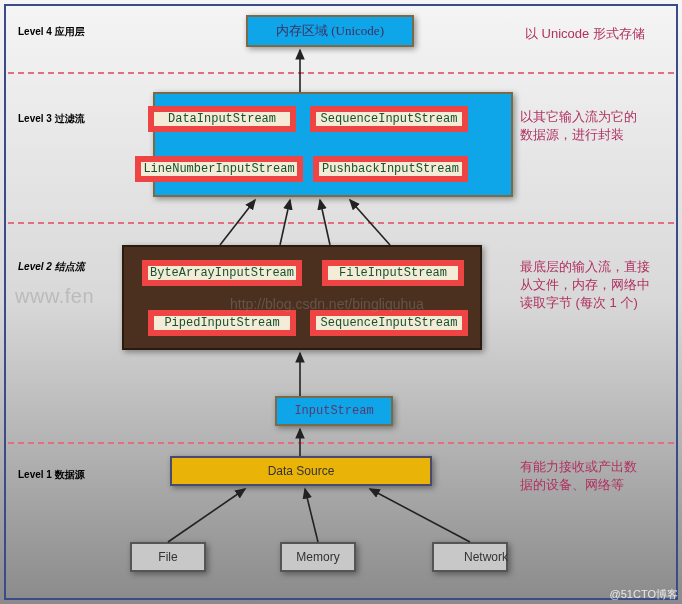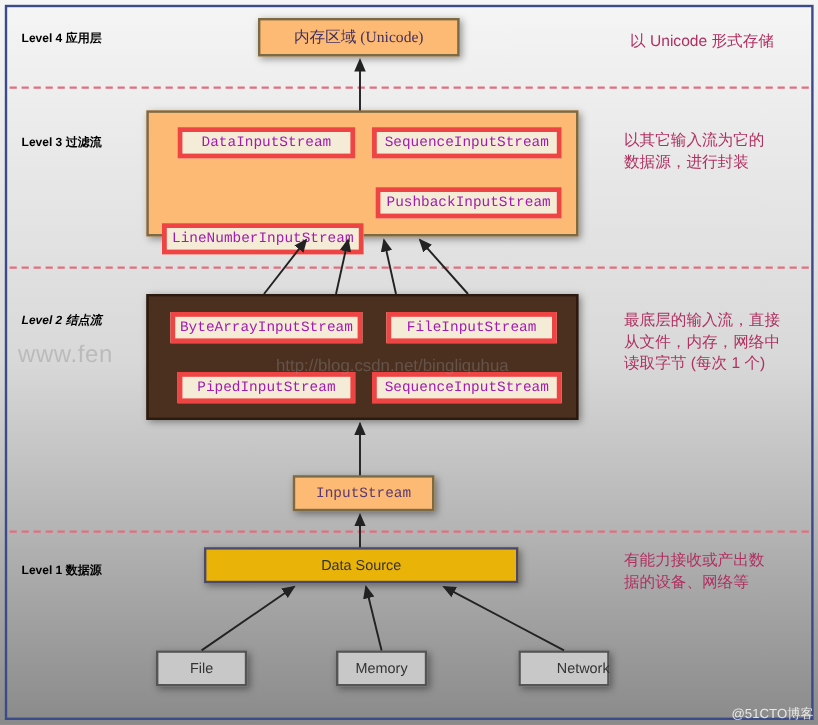--- a/index.html
+++ b/index.html
@@ -46,46 +46,47 @@
   .box {
     position: absolute;
     box-sizing: border-box;
     border: 2px solid #2b2b2b;
     display: flex;
     align-items: center;
     justify-content: center;
     box-shadow: 2px 2px 6px rgba(0,0,0,0.4);
   }
   .box-tan {
-    background: #fdba74;
+    background: #0ea5e9;
     border-color: #7a6a45;
+    margin-left: 31px;
   }
   .box-brown {
     background: #4b3020;
     border-color: #2b1a0f;
   }
   .box-blue {
     background: #eab308;
     border-color: #4a4a70;
   }
   .box-gray {
     background: #c8c8c8;
     border-color: #555;
   }
   .cell {
     position: absolute;
     box-sizing: border-box;
-    border: 4px solid #ef4444;
+    border: 6px solid #ef4444;
     background: #f4ecd6;
     display: flex;
     align-items: center;
     justify-content: center;
     font-family: "Courier New", monospace;
     font-size: 12px;
-    color: #a21caf;
+    color: #14532d;
   }
   .serif {
     font-family: "Times New Roman", serif;
     color: #403060;
     font-size: 13px;
   }
   .mono {
     font-family: "Courier New", monospace;
     font-size: 12px;
     color: #5a3a70;
@@ -131,21 +132,21 @@
 <div class="sep" style="top:442px;"></div>
 
 <div class="level-label" style="left:18px; top:25px;">Level 4 应用层</div>
 <div class="box box-tan serif" style="left:215px; top:15px; width:168px; height:32px;">内存区域  (Unicode)</div>
 <div class="note" style="left:525px; top:25px;">以 Unicode 形式存储</div>
 
 <div class="level-label" style="left:18px; top:112px;">Level 3 过滤流</div>
 <div class="box box-tan" style="left:122px; top:92px; width:360px; height:105px;"></div>
 <div class="cell" style="left:148px; top:106px; width:148px; height:26px;">DataInputStream</div>
 <div class="cell" style="left:310px; top:106px; width:158px; height:26px;">SequenceInputStream</div>
-<div class="cell" style="left:135px; top:156px; width:168px; height:26px;margin-top:30px;">LineNumberInputStream</div>
+<div class="cell" style="left:135px; top:156px; width:168px; height:26px;">LineNumberInputStream</div>
 <div class="cell" style="left:313px; top:156px; width:155px; height:26px;">PushbackInputStream</div>
 <div class="note" style="left:520px; top:108px;">以其它输入流为它的
 数据源，进行封装</div>
 
 <div class="level-label" style="left:18px; top:260px;font-style:italic;">Level 2 结点流</div>
 <div class="box box-brown" style="left:122px; top:245px; width:360px; height:105px;"></div>
 <div class="cell" style="left:142px; top:260px; width:160px; height:26px;">ByteArrayInputStream</div>
 <div class="cell" style="left:322px; top:260px; width:142px; height:26px;">FileInputStream</div>
 <div class="cell" style="left:148px; top:310px; width:148px; height:26px;">PipedInputStream</div>
 <div class="cell" style="left:310px; top:310px; width:158px; height:26px;">SequenceInputStream</div>

